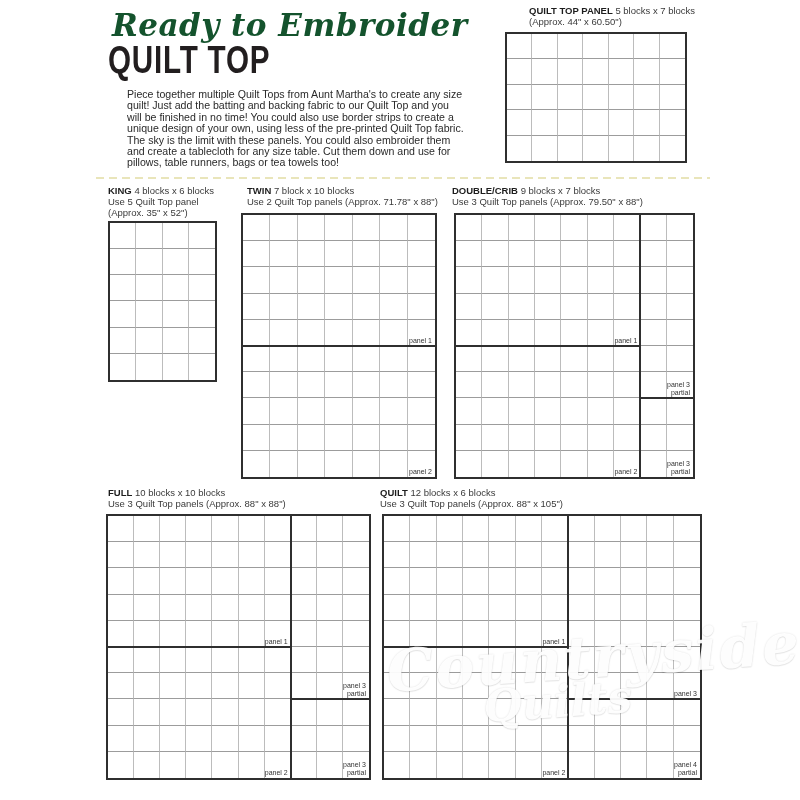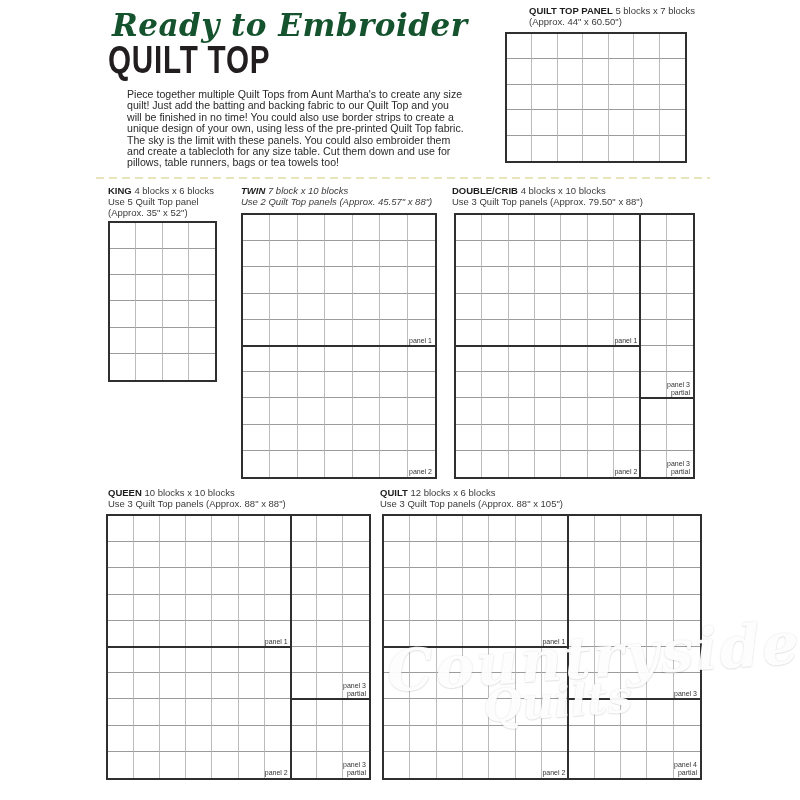--- a/index.html
+++ b/index.html
@@ -20,21 +20,21 @@
   
   .dash-sep{left:96px;top:177px;width:614px;height:2px;
             background:repeating-linear-gradient(90deg,#e9e5ba 0 8px,transparent 8px 13px);}
 
   
   .sec-head{position:absolute;font-size:9.5px;line-height:11px;color:#3a3a3a;}
   .sec-head b{color:#1d1d1d;}
   .sec-head div:empty{display:none;}
   #h-qtp{left:529px;top:5px;}
   #h-crib{left:108px;top:185px;}
-  #h-twin{left:241px;top:185px;font-style:italic;}
+  #h-twin{left:247px;top:185px;}
   #h-df{left:452px;top:185px;}
   #h-queen{left:108px;top:487px;}
   #h-king{left:380px;top:487px;}
 
   
   .grid{position:absolute;border:2px solid #2f2f2f;background:#fff;}
   #g-qtp{left:505px;top:32px;width:178px;height:127px;}
   #g-crib{left:108px;top:221px;width:105px;height:157px;}
   #g-twin{left:241px;top:213px;width:192px;height:262px;}
   #g-df{left:454px;top:213px;width:237px;height:262px;}
@@ -145,21 +145,21 @@
       <div class="cell last-col"></div>
       <div class="cell last-row"></div>
       <div class="cell last-row"></div>
       <div class="cell last-row"></div>
       <div class="cell last-col last-row"></div>
     </div>
   </div>
 
 <div class="sec-head" id="h-twin">
   <div><b>TWIN</b> <span>7 block x 10 blocks</span></div>
-  <div>Use 2 Quilt Top panels (Approx. 45.57" x 88")</div>
+  <div>Use 2 Quilt Top panels (Approx. 71.78" x 88")</div>
 </div>
 <div class="grid" id="g-twin">
     <div class="cells" style="grid-template-columns: repeat(7, 1fr); grid-template-rows: repeat(10, 1fr);">
       <div class="cell"></div>
       <div class="cell"></div>
       <div class="cell"></div>
       <div class="cell"></div>
       <div class="cell"></div>
       <div class="cell"></div>
       <div class="cell last-col"></div>
@@ -226,21 +226,21 @@
       <div class="cell last-row"></div>
       <div class="cell last-row"></div>
       <div class="cell last-col last-row"></div>
     </div>
     <div class="hdiv" style="top: 50%; left: 0%; width: 100%;"></div>
     <div class="plabel" style="right: 0%; bottom: 50%;">panel 1</div>
     <div class="plabel" style="right: 0%; bottom: 0%;">panel 2</div>
   </div>
 
 <div class="sec-head" id="h-df">
-  <div><b>DOUBLE/CRIB</b> <span>4 blocks x 10 blocks</span></div>
+  <div><b>DOUBLE/CRIB</b> <span>9 blocks x 7 blocks</span></div>
   <div>Use 3 Quilt Top panels (Approx. 79.50" x 88")</div>
 </div>
 <div class="grid" id="g-df">
     <div class="cells" style="grid-template-columns: repeat(9, 1fr); grid-template-rows: repeat(10, 1fr);">
       <div class="cell"></div>
       <div class="cell"></div>
       <div class="cell"></div>
       <div class="cell"></div>
       <div class="cell"></div>
       <div class="cell"></div>
@@ -334,21 +334,21 @@
     <div class="vdiv" style="left: 77.7778%; top: 0%; height: 100%;"></div>
     <div class="plabel" style="right: 22.2222%; bottom: 50%;">panel 1</div>
     <div class="plabel" style="right: 22.2222%; bottom: 0%;">panel 2</div>
     <div class="plabel" style="right: 0%; bottom: 30%;">panel 3
 partial</div>
     <div class="plabel" style="right: 0%; bottom: 0%;">panel 3
 partial</div>
   </div>
 
 <div class="sec-head" id="h-queen">
-  <div><b>QUEEN</b> <span>10 blocks x 10 blocks</span></div>
+  <div><b>FULL</b> <span>10 blocks x 10 blocks</span></div>
   <div>Use 3 Quilt Top panels (Approx. 88" x 88")</div>
 </div>
 <div class="grid" id="g-queen">
     <div class="cells" style="grid-template-columns: repeat(10, 1fr); grid-template-rows: repeat(10, 1fr);">
       <div class="cell"></div>
       <div class="cell"></div>
       <div class="cell"></div>
       <div class="cell"></div>
       <div class="cell"></div>
       <div class="cell"></div>

